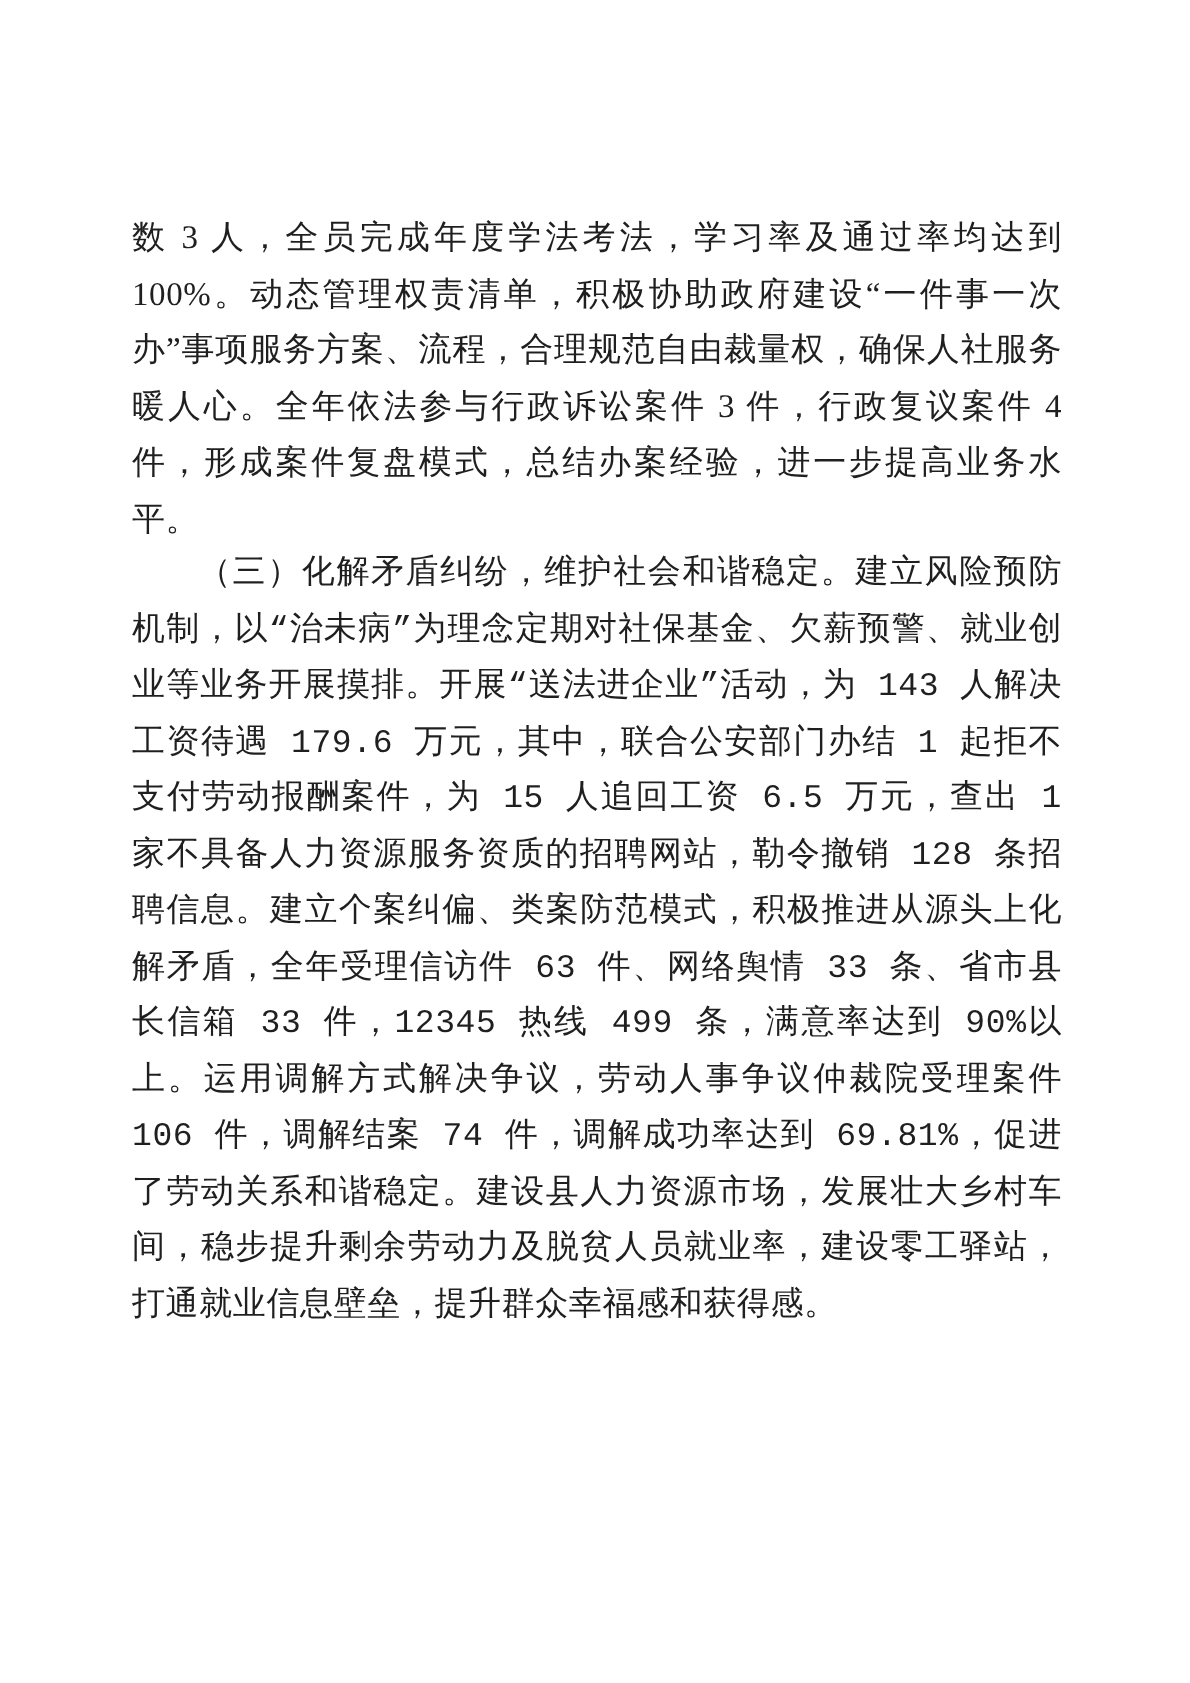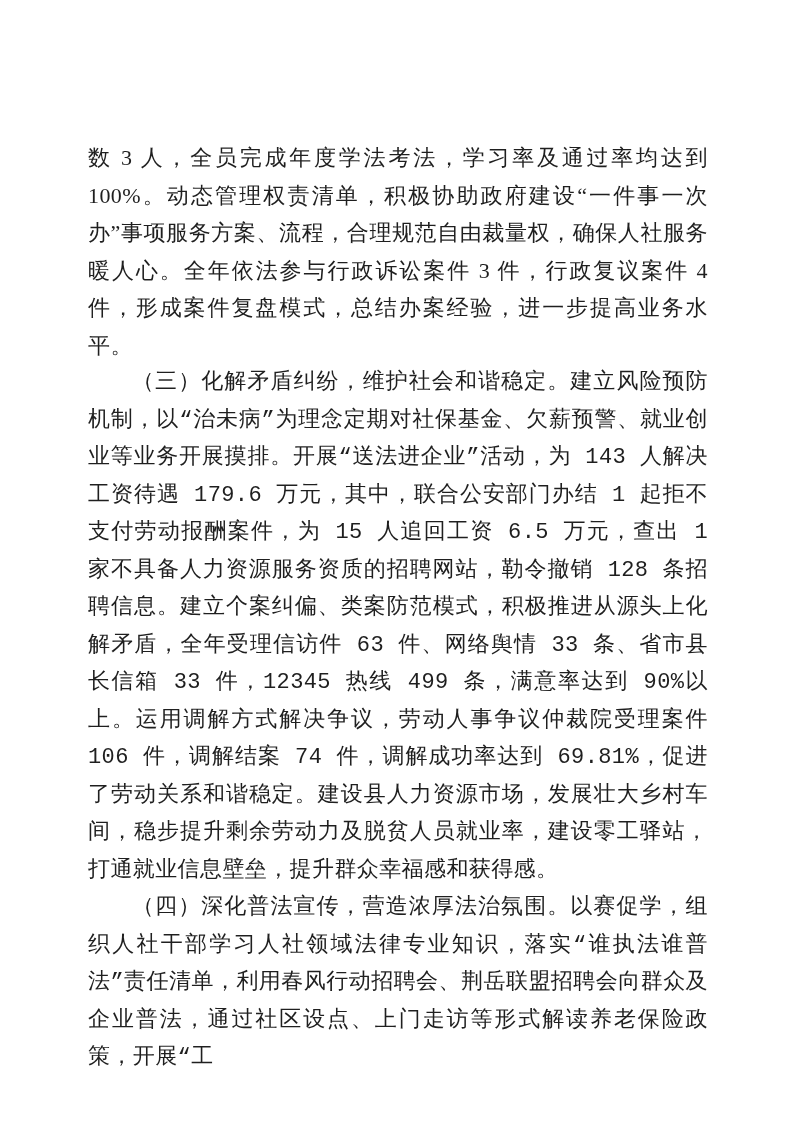--- a/index.html
+++ b/index.html
@@ -35,15 +35,14 @@
     font-family: Liberation Mono, monospace;
   }
 </style>
 </head>
 <body>
 
 <div class="page">
   <div class="content">
     <p class="para">数 3 人，全员完成年度学法考法，学习率及通过率均达到 100%。动态管理权责清单，积极协助政府建设“一件事一次办”事项服务方案、流程，合理规范自由裁量权，确保人社服务暖人心。全年依法参与行政诉讼案件 3 件，行政复议案件 4 件，形成案件复盘模式，总结办案经验，进一步提高业务水平。</p>
     <p class="para indent">（三）化解矛盾纠纷，维护社会和谐稳定。建立风险预防机制，以“治未病”为理念定期对社保基金、欠薪预警、就业创业等业务开展摸排。开展“送法进企业”活动，为 143 人解决工资待遇 179.6 万元，其中，联合公安部门办结 1 起拒不支付劳动报酬案件，为 15 人追回工资 6.5 万元，查出 1 家不具备人力资源服务资质的招聘网站，勒令撤销 128 条招聘信息。建立个案纠偏、类案防范模式，积极推进从源头上化解矛盾，全年受理信访件 63 件、网络舆情 33 条、省市县长信箱 33 件，12345 热线 499 条，满意率达到 90%以上。运用调解方式解决争议，劳动人事争议仲裁院受理案件 106 件，调解结案 74 件，调解成功率达到 69.81%，促进了劳动关系和谐稳定。建设县人力资源市场，发展壮大乡村车间，稳步提升剩余劳动力及脱贫人员就业率，建设零工驿站，打通就业信息壁垒，提升群众幸福感和获得感。</p>
-    <p class="para indent">（四）深化普法宣传，营造浓厚法治氛围。以赛促学，组织人社干部学习人社领域法律专业知识，落实“谁执法谁普法”责任清单，利用春风行动招聘会、荆岳联盟招聘会向群众及企业普法，通过社区设点、上门走访等形式解读养老保险政策，开展“工</p>
   </div>
 </div>
 
 </body></html>

